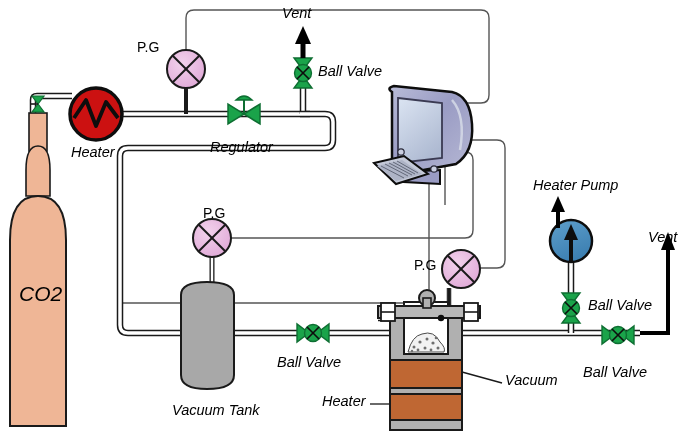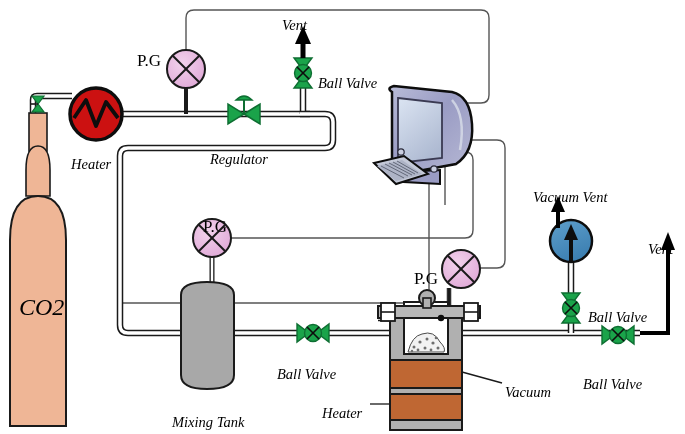--- a/index.html
+++ b/index.html
@@ -2,26 +2,26 @@
 <html><head>
 <meta charset="utf-8">
 <style>
   html,body{margin:0;padding:0;background:#ffffff;}
   #stage{
     position:relative;width:685px;height:434px;background:#ffffff;overflow:hidden;
     font-family:"Liberation Serif","DejaVu Serif",serif;
   }
   #svgroot{position:absolute;left:0;top:0;width:685px;height:434px;}
   .lbl{
-    position:absolute;font-family:Liberation Serif, serif;
-    font-style:italic;color:#000;white-space:nowrap;line-height:1;margin-top:12px;
+    position:absolute;font-family:Liberation Sans, sans-serif;
+    font-style:italic;color:#000;white-space:nowrap;line-height:1;
   }
   .lbl-md{font-size:14.5px;}
-  .lbl-sm{font-size:17px;font-style:normal;}
-  .lbl-co2{font-size:24px;}
+  .lbl-sm{font-size:14px;font-style:normal;}
+  .lbl-co2{font-size:21px;}
 </style>
 </head>
 <body>
 
 <div id="stage">
 
   <svg id="svgroot" viewBox="0 0 685 434" xmlns="http://www.w3.org/2000/svg">
     <defs>
       <linearGradient id="gradMonitor" x1="0" y1="0" x2="1" y2="1">
         <stop offset="0%" stop-color="#b9bcd8"></stop>
@@ -286,27 +286,27 @@
   <div class="lbl lbl-sm" style="left:137px;top:40px;">P.G</div>
 
   <div class="lbl lbl-md" style="left:282px;top:6px;">Vent</div>
 
   <div class="lbl lbl-md" style="left:318px;top:64px;">Ball Valve</div>
 
   <div class="lbl lbl-md" style="left:210px;top:140px;">Regulator</div>
 
   <div class="lbl lbl-sm" style="left:203px;top:206px;">P.G</div>
 
-  <div class="lbl lbl-md" style="left:172px;top:403px;">Mixing Tank</div>
+  <div class="lbl lbl-md" style="left:172px;top:403px;">Vacuum Tank</div>
 
   <div class="lbl lbl-md" style="left:277px;top:355px;">Ball Valve</div>
 
   <div class="lbl lbl-sm" style="left:414px;top:258px;">P.G</div>
 
-  <div class="lbl lbl-md" style="left:533px;top:178px;">Vacuum Vent</div>
+  <div class="lbl lbl-md" style="left:533px;top:178px;">Heater Pump</div>
 
   <div class="lbl lbl-md" style="left:648px;top:230px;">Vent</div>
 
   <div class="lbl lbl-md" style="left:588px;top:298px;">Ball Valve</div>
 
   <div class="lbl lbl-md" style="left:583px;top:365px;">Ball Valve</div>
 
   <div class="lbl lbl-md" style="left:505px;top:373px;">Vacuum</div>
 
   <div class="lbl lbl-md" style="left:322px;top:394px;">Heater</div>

